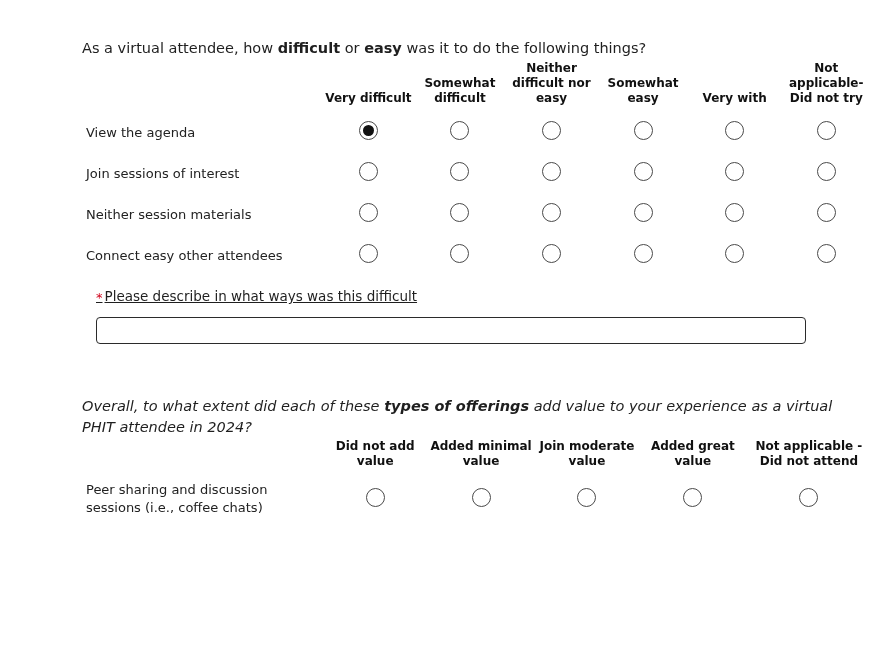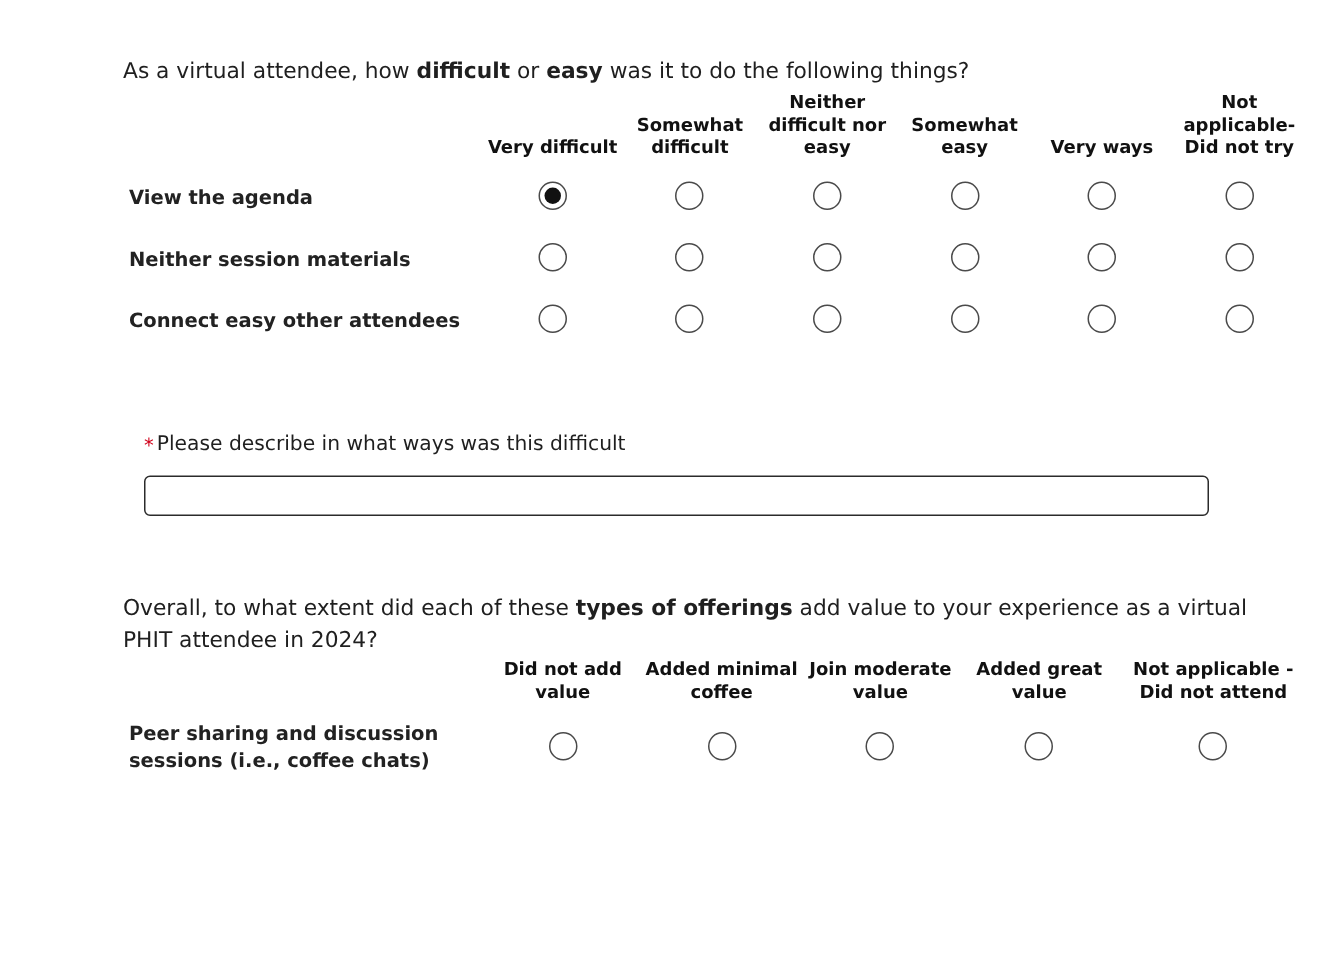--- a/index.html
+++ b/index.html
@@ -42,21 +42,21 @@
     top: 60px;
     width: 790px;
   }
   table.matrix {
     border-collapse: collapse;
     width: 100%;
     table-layout: fixed;
   }
   table.matrix th.rowhead, table.matrix td.rowhead {
     text-align: left;
-    font-weight: bold;
+    font-weight: normal;
     font-size: 13px;
     color: #222;
     vertical-align: middle;
     padding-left: 4px;
     line-height: 1.35;
   }
   table.matrix th.colhead {
     font-size: 12px;
     font-weight: bold;
     color: #111;
@@ -98,20 +98,21 @@
   .followup {
     position: absolute;
     left: 96px;
     top: 287px;
     width: 716px;
   }
   .followup-label {
     font-size: 13.5px;
     color: #1f1f1f;
     line-height: 1.4;
+    text-decoration: underline;
   }
   .req-star {
     color: #d0021b;
     font-size: 13px;
     vertical-align: -1px;
     margin-right: 2px;
   }
   .text-input {
     display: block;
     margin-top: 10px;
@@ -127,20 +128,21 @@
     color: #111;
     outline: none;
   }
 
   
   .q2 {
     position: absolute;
     left: 82px;
     top: 396px;
     width: 760px;
+    font-style: italic;
   }
   .matrix2 {
     position: absolute;
     left: 82px;
     top: 438px;
     width: 790px;
   }
   table.matrix2tbl td.cell { height: 46px; }
 </style>
 </head>
@@ -165,28 +167,37 @@
         <col style="width:86px">
         <col style="width:86px">
       </colgroup>
       <thead>
         <tr>
           <th class="rowhead"></th>
           <th class="colhead">Very difficult</th>
           <th class="colhead">Somewhat difficult</th>
           <th class="colhead">Neither difficult nor easy</th>
           <th class="colhead">Somewhat easy</th>
-          <th class="colhead">Very ways</th>
+          <th class="colhead">Very with</th>
           <th class="colhead">Not applicable- Did not try</th>
         </tr>
       </thead>
       <tbody>
         <tr>
           <td class="rowhead">View the agenda</td>
           <td class="cell"><span class="radio selected"></span></td>
+          <td class="cell"><span class="radio"></span></td>
+          <td class="cell"><span class="radio"></span></td>
+          <td class="cell"><span class="radio"></span></td>
+          <td class="cell"><span class="radio"></span></td>
+          <td class="cell"><span class="radio"></span></td>
+        </tr>
+        <tr>
+          <td class="rowhead">Join sessions of interest</td>
+          <td class="cell"><span class="radio"></span></td>
           <td class="cell"><span class="radio"></span></td>
           <td class="cell"><span class="radio"></span></td>
           <td class="cell"><span class="radio"></span></td>
           <td class="cell"><span class="radio"></span></td>
           <td class="cell"><span class="radio"></span></td>
         </tr>
         <tr>
           <td class="rowhead">Neither session materials</td>
           <td class="cell"><span class="radio"></span></td>
           <td class="cell"><span class="radio"></span></td>
@@ -228,21 +239,21 @@
         <col style="width:104px">
         <col style="width:104px">
         <col style="width:104px">
         <col style="width:104px">
         <col style="width:124px">
       </colgroup>
       <thead>
         <tr>
           <th class="rowhead"></th>
           <th class="colhead">Did not add value</th>
-          <th class="colhead">Added minimal coffee</th>
+          <th class="colhead">Added minimal value</th>
           <th class="colhead">Join moderate value</th>
           <th class="colhead">Added great value</th>
           <th class="colhead">Not applicable - Did not attend</th>
         </tr>
       </thead>
       <tbody>
         <tr>
           <td class="rowhead">Peer sharing and discussion sessions (i.e., coffee chats)</td>
           <td class="cell"><span class="radio"></span></td>
           <td class="cell"><span class="radio"></span></td>

